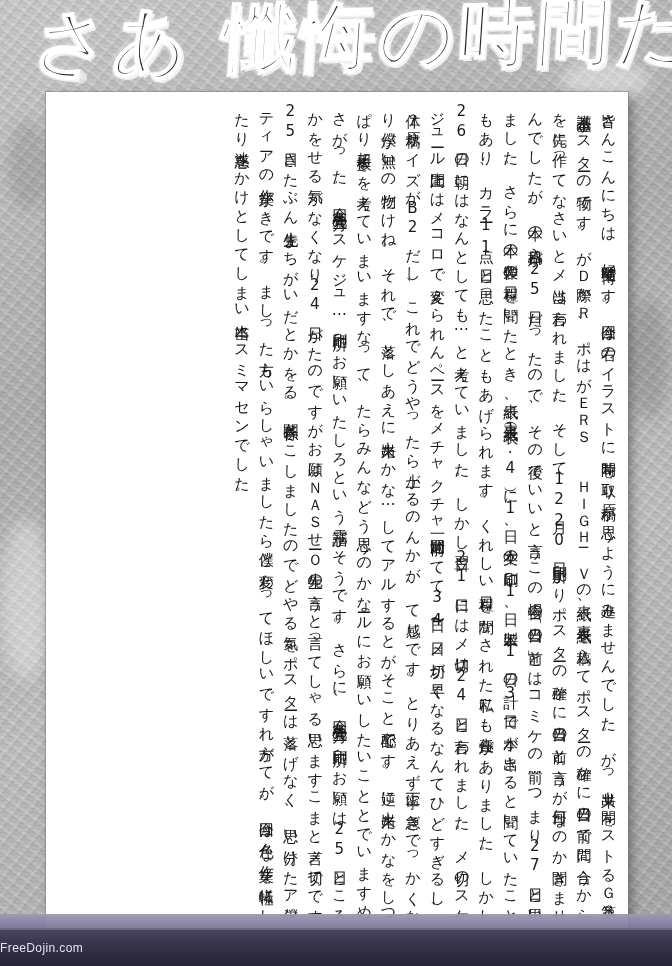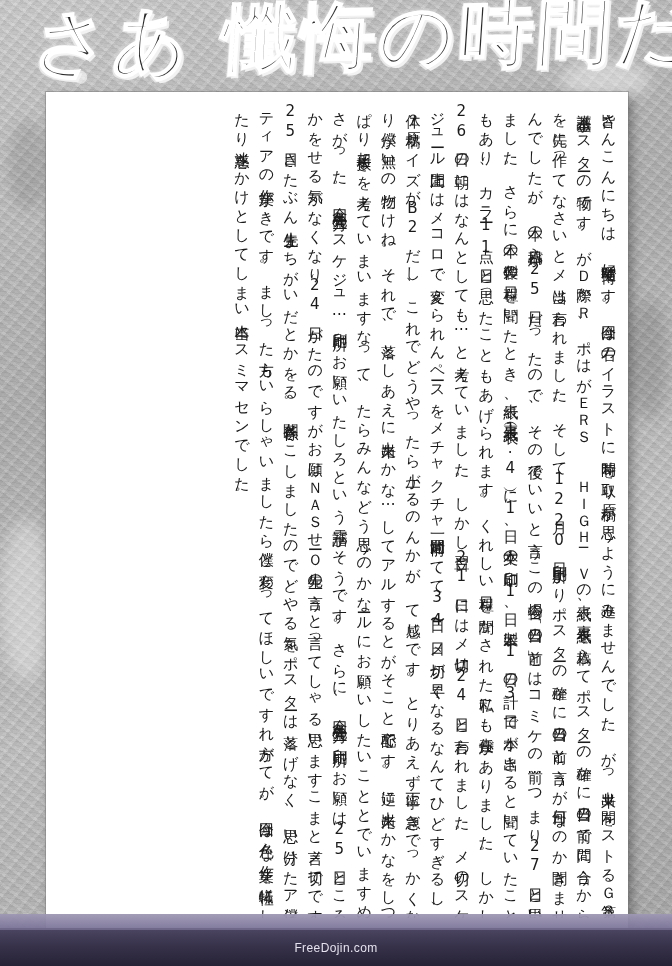--- a/index.html
+++ b/index.html
@@ -94,21 +94,20 @@
     width: 672px;
     height: 38px;
     background: linear-gradient(180deg, #4a4460 0%, #37324a 45%, #262235 100%);
     border-top: 2px solid #6f6888;
   }
   #footer-inner {
     position: absolute;
     left: 0; right: 0; top: 0; bottom: 0;
     display: flex;
     align-items: center;
-    justify-content: center;
   }
   #footer-link {
     font-family: "Liberation Sans", sans-serif;
     font-size: 12px;
     color: #e6e2ef;
     letter-spacing: 0.4px;
     text-decoration: none;
   }
   #footer-band {
     position: absolute;

